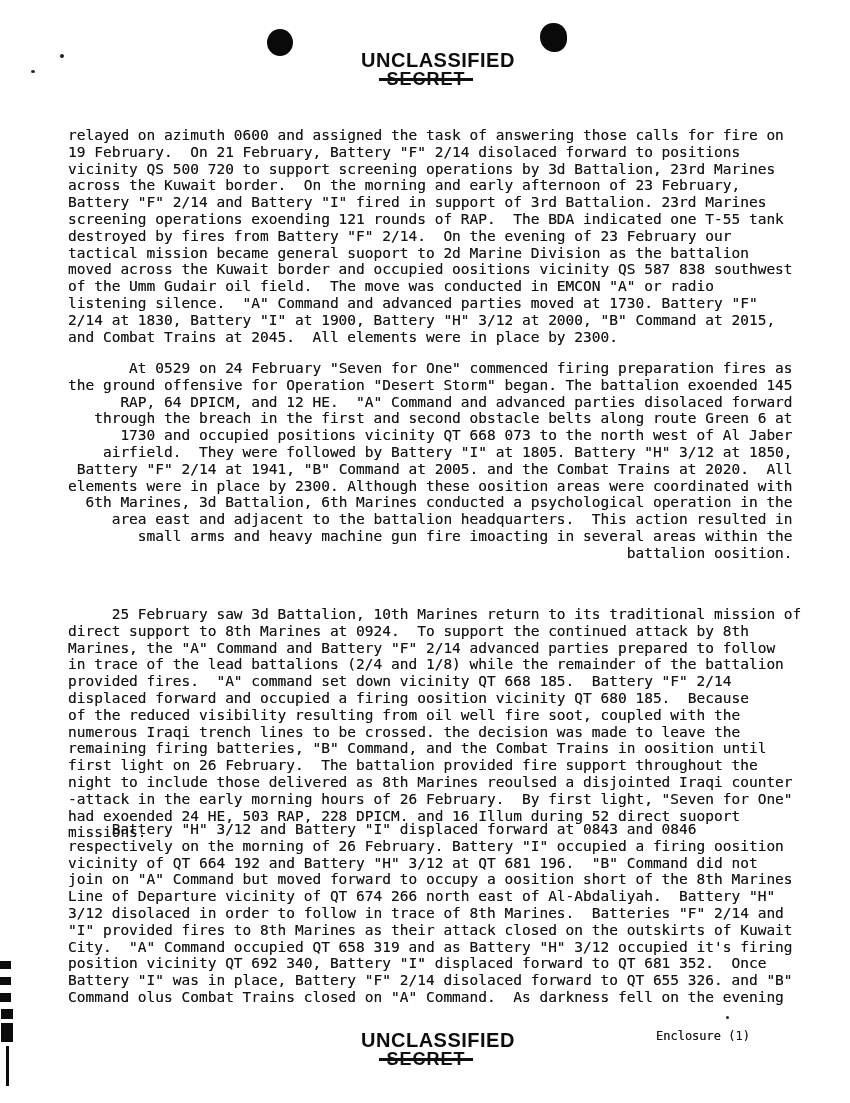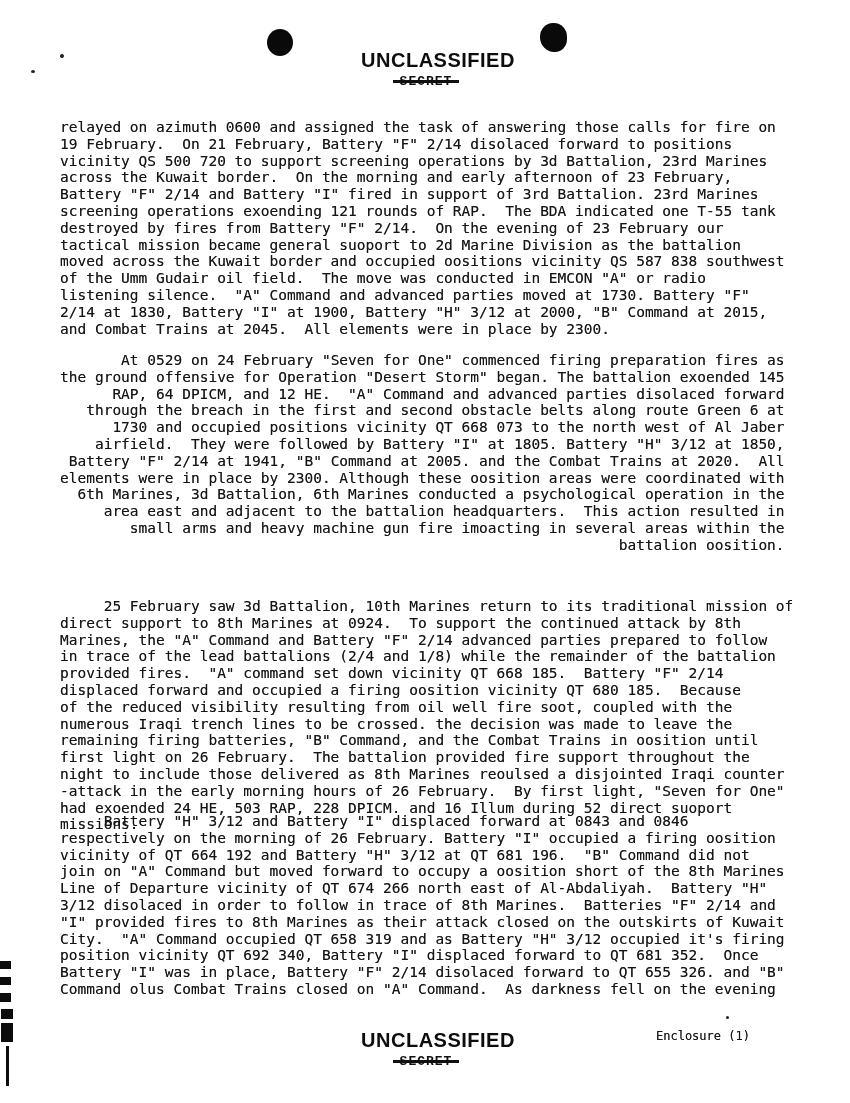--- a/index.html
+++ b/index.html
@@ -28,33 +28,33 @@
   .classif-block { position:absolute; left:26px; width:824px; text-align:center; }
   .classif-top { top:50px; }
   .classif-bottom { top:1030px; }
   .classif-word {
     font-family:"Liberation Sans", sans-serif;
     font-weight:bold; font-size:20px; line-height:20px;
     letter-spacing:0.5px; color:#0d0d0d;
   }
   .struck-word {
     position:relative; display:inline-block;
-    font-family:Liberation Mono, monospace;
-    font-weight:bold; font-size:13px; line-height:13px;
+    font-family:Liberation Sans, sans-serif;
+    font-weight:bold; font-size:18px; line-height:13px;
     letter-spacing:1px; color:#111;
   }
   .classif-top .struck-word { margin-top:2px; margin-left:-24px; }
   .classif-bottom .struck-word { margin-top:-6px; margin-left:-24px; }
   .struck-word::after {
     content:""; position:absolute; left:-7px; right:-7px; top:5px;
     height:3px; background:#101010;
   }
   
   pre.para {
-    position:absolute; left:60px; margin:0;
+    position:absolute; left:60px; margin:8px;
     font-family:"DejaVu Sans Mono", monospace;
     font-size:14.5px; line-height:16.8px;
     white-space:pre; color:#151515;
     text-shadow:0 0 0.4px rgba(10,10,10,0.55);
   }
   .p1 { top:119px; }
   .p2 { top:352px;text-align:right; }
   .p3 { top:598px; }
   .p4 { top:813px; }
   

